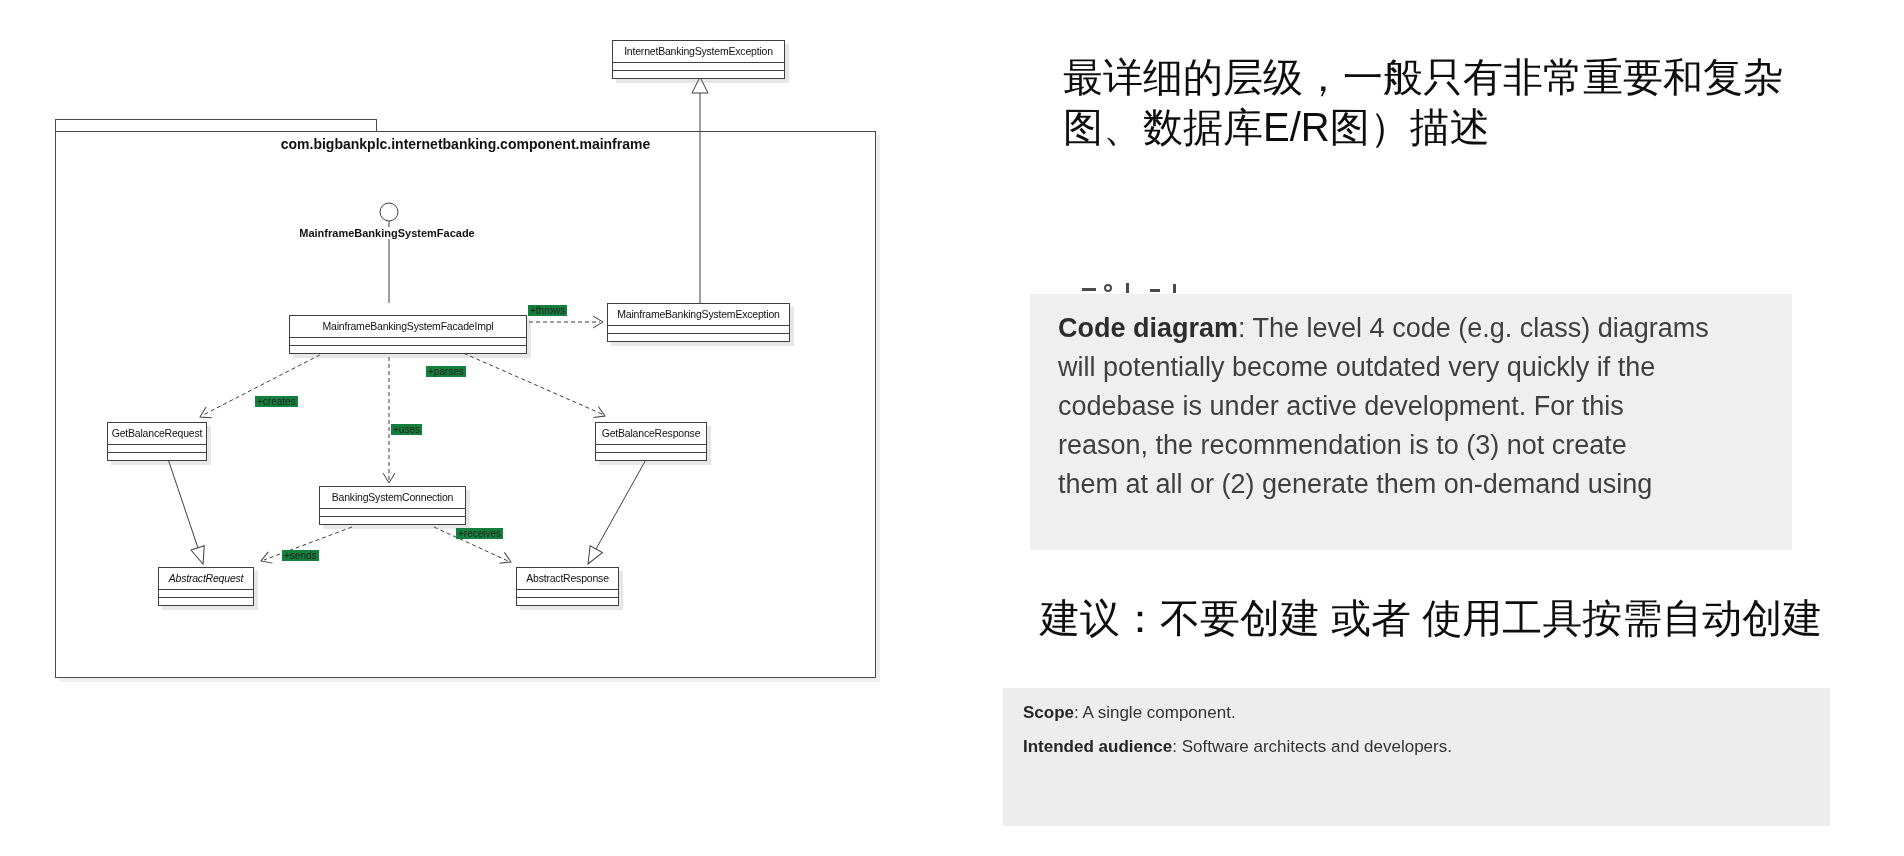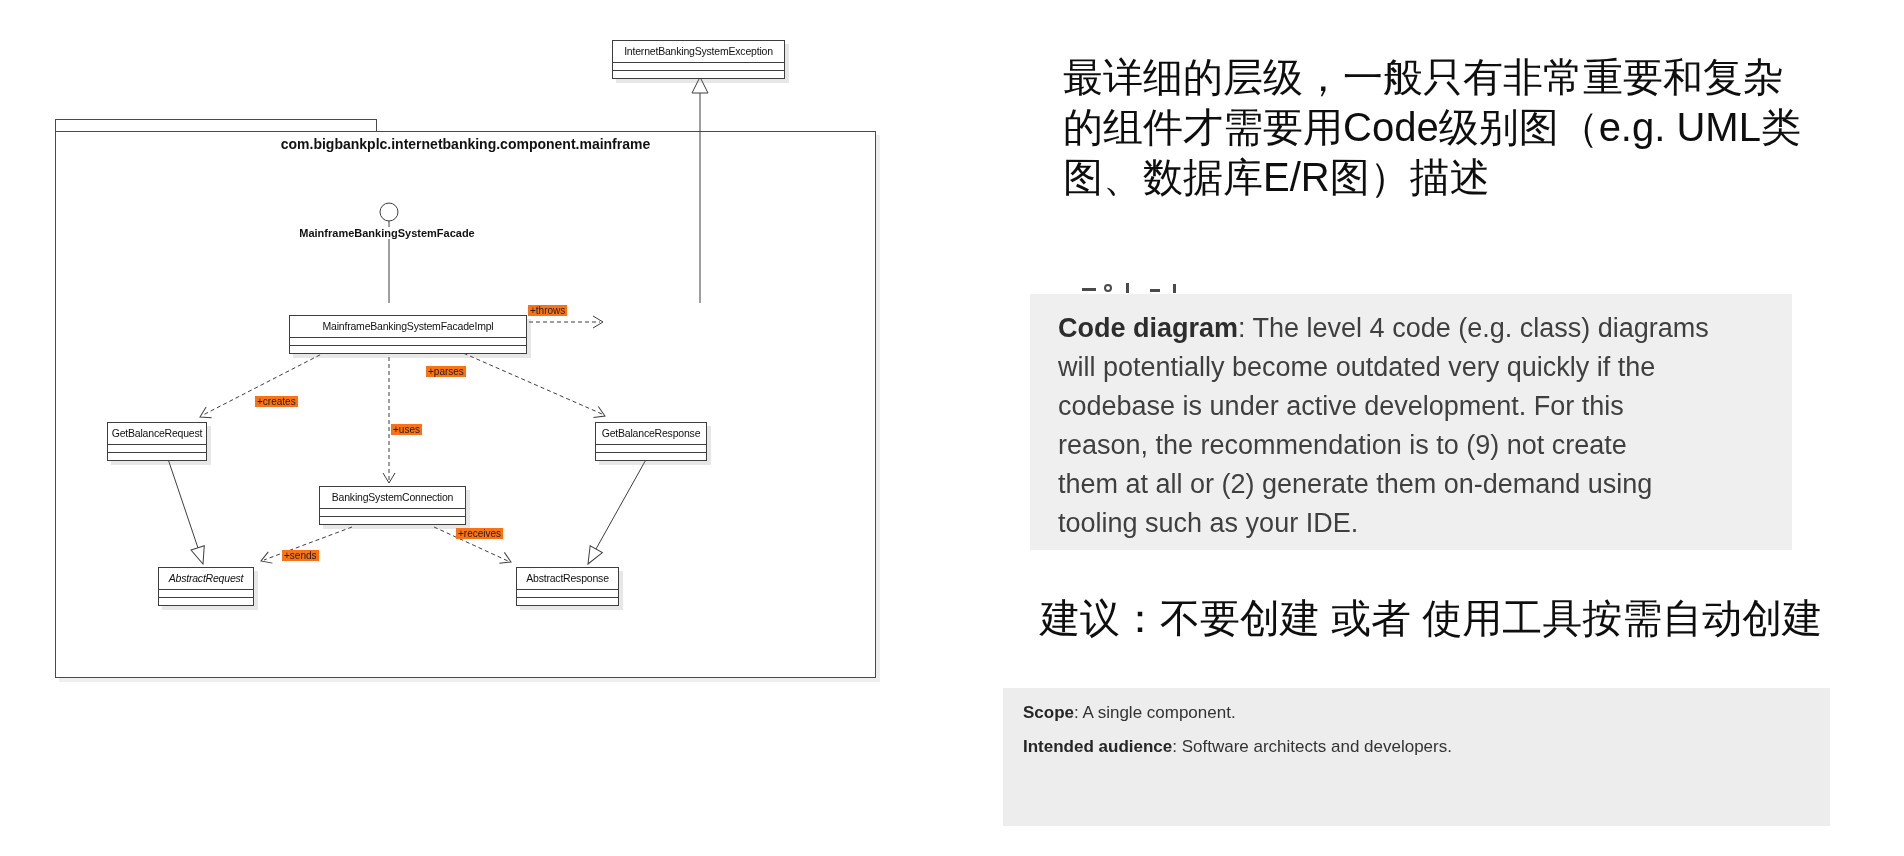--- a/index.html
+++ b/index.html
@@ -19,21 +19,21 @@
   .uml-box{position:absolute;background:#fff;border:1px solid #3e3e3e;
            box-shadow:4px 4px 0 rgba(120,120,120,0.18);box-sizing:border-box;}
   .uml-title{height:21px;line-height:21px;text-align:center;font-weight:normal;
              font-size:10.5px;letter-spacing:-0.2px;color:#111;white-space:nowrap;
              border-bottom:1px solid #3e3e3e;}
   .uml-title.it{font-style:italic;}
   .uml-row{height:7px;}
   .uml-row + .uml-row{border-top:1px solid #3e3e3e;}
   .iface-label{position:absolute;left:292px;top:227px;width:190px;text-align:center;
                font-weight:bold;font-size:11px;color:#111;background:#fff;}
-  .rel{position:absolute;font-size:10px;color:#222;background:#f97316;padding:0 2px;
+  .rel{position:absolute;font-size:10px;color:#222;background:#15803d;padding:0 2px;
        white-space:nowrap;}
 
   
   .intro{position:absolute;left:1063px;top:52px;width:810px;
          font-size:40px;line-height:50px;color:#0e0e0e;}
   .frag{position:absolute;background:#4a4a4a;}
   .quote{position:absolute;left:1030px;top:294px;width:762px;height:256px;
          background:#efefef;box-sizing:border-box;padding:15px 20px 6px 28px;
          overflow:hidden;}
   .qline{font-size:27px;line-height:39px;color:#3f3f3f;white-space:nowrap;}
@@ -133,20 +133,25 @@
       <div class="uml-row"></div>
         <div class="uml-row"></div>
     </div>
 
     <div class="uml-box" style="left:289px;top:315px;width:238px">
       <div class="uml-title">MainframeBankingSystemFacadeImpl</div>
       <div class="uml-row"></div>
         <div class="uml-row"></div>
     </div>
 
+    <div class="uml-box" style="left:607px;top:303px;width:183px">
+      <div class="uml-title">MainframeBankingSystemException</div>
+      <div class="uml-row"></div>
+        <div class="uml-row"></div>
+    </div>
 
     <div class="uml-box" style="left:107px;top:422px;width:100px">
       <div class="uml-title">GetBalanceRequest</div>
       <div class="uml-row"></div>
         <div class="uml-row"></div>
     </div>
 
     <div class="uml-box" style="left:595px;top:422px;width:112px">
       <div class="uml-title">GetBalanceResponse</div>
       <div class="uml-row"></div>
@@ -177,42 +182,40 @@
     <span class="rel" style="left:255px;top:396px">+creates</span>
     <span class="rel" style="left:391px;top:424px">+uses</span>
     <span class="rel" style="left:426px;top:366px">+parses</span>
     <span class="rel" style="left:282px;top:550px">+sends</span>
     <span class="rel" style="left:456px;top:528px">+receives</span>
   </div>
 
   
   <div class="intro">
     <div>最详细的层级，一般只有非常重要和复杂</div>
-    <div>的组件才需要用Code级别图（e.g. UML类</div>
     <div>图、数据库E/R图）描述</div>
   </div>
 
   
   <span>
     <i class="frag" style="left: 1082px; top: 288px; width: 14px; height: 3px; position: absolute;"></i>
     <i class="frag" style="left: 1104px; top: 284px; width: 8px; height: 8px; border-radius: 50%; background: rgb(255, 255, 255); border: 2px solid rgb(74, 74, 74); box-sizing: border-box; position: absolute;"></i>
     <i class="frag" style="left: 1126px; top: 283px; width: 3px; height: 10px; position: absolute;"></i>
     <i class="frag" style="left: 1150px; top: 289px; width: 10px; height: 3px; position: absolute;"></i>
     <i class="frag" style="left: 1173px; top: 284px; width: 3px; height: 9px; position: absolute;"></i>
   </span>
 
   <div class="quote">
     <div class="qline">
       <strong>Code diagram</strong><span>: The level 4 code (e.g. class) diagrams</span>
     </div>
     <div class="qline">will potentially become outdated very quickly if the</div>
     <div class="qline">codebase is under active development. For this</div>
-    <div class="qline">reason, the recommendation is to (9) not create</div>
+    <div class="qline">reason, the recommendation is to (3) not create</div>
     <div class="qline">them at all or (2) generate them on-demand using</div>
-    <div class="qline">tooling such as your IDE.</div>
   </div>
 
   <div class="suggest">建议：不要创建 或者 使用工具按需自动创建</div>
 
   <div class="info">
     <p>
       <strong>Scope</strong><span>: A single component.</span>
     </p>
     <p>
       <strong>Intended audience</strong><span>: Software architects and developers.</span>

